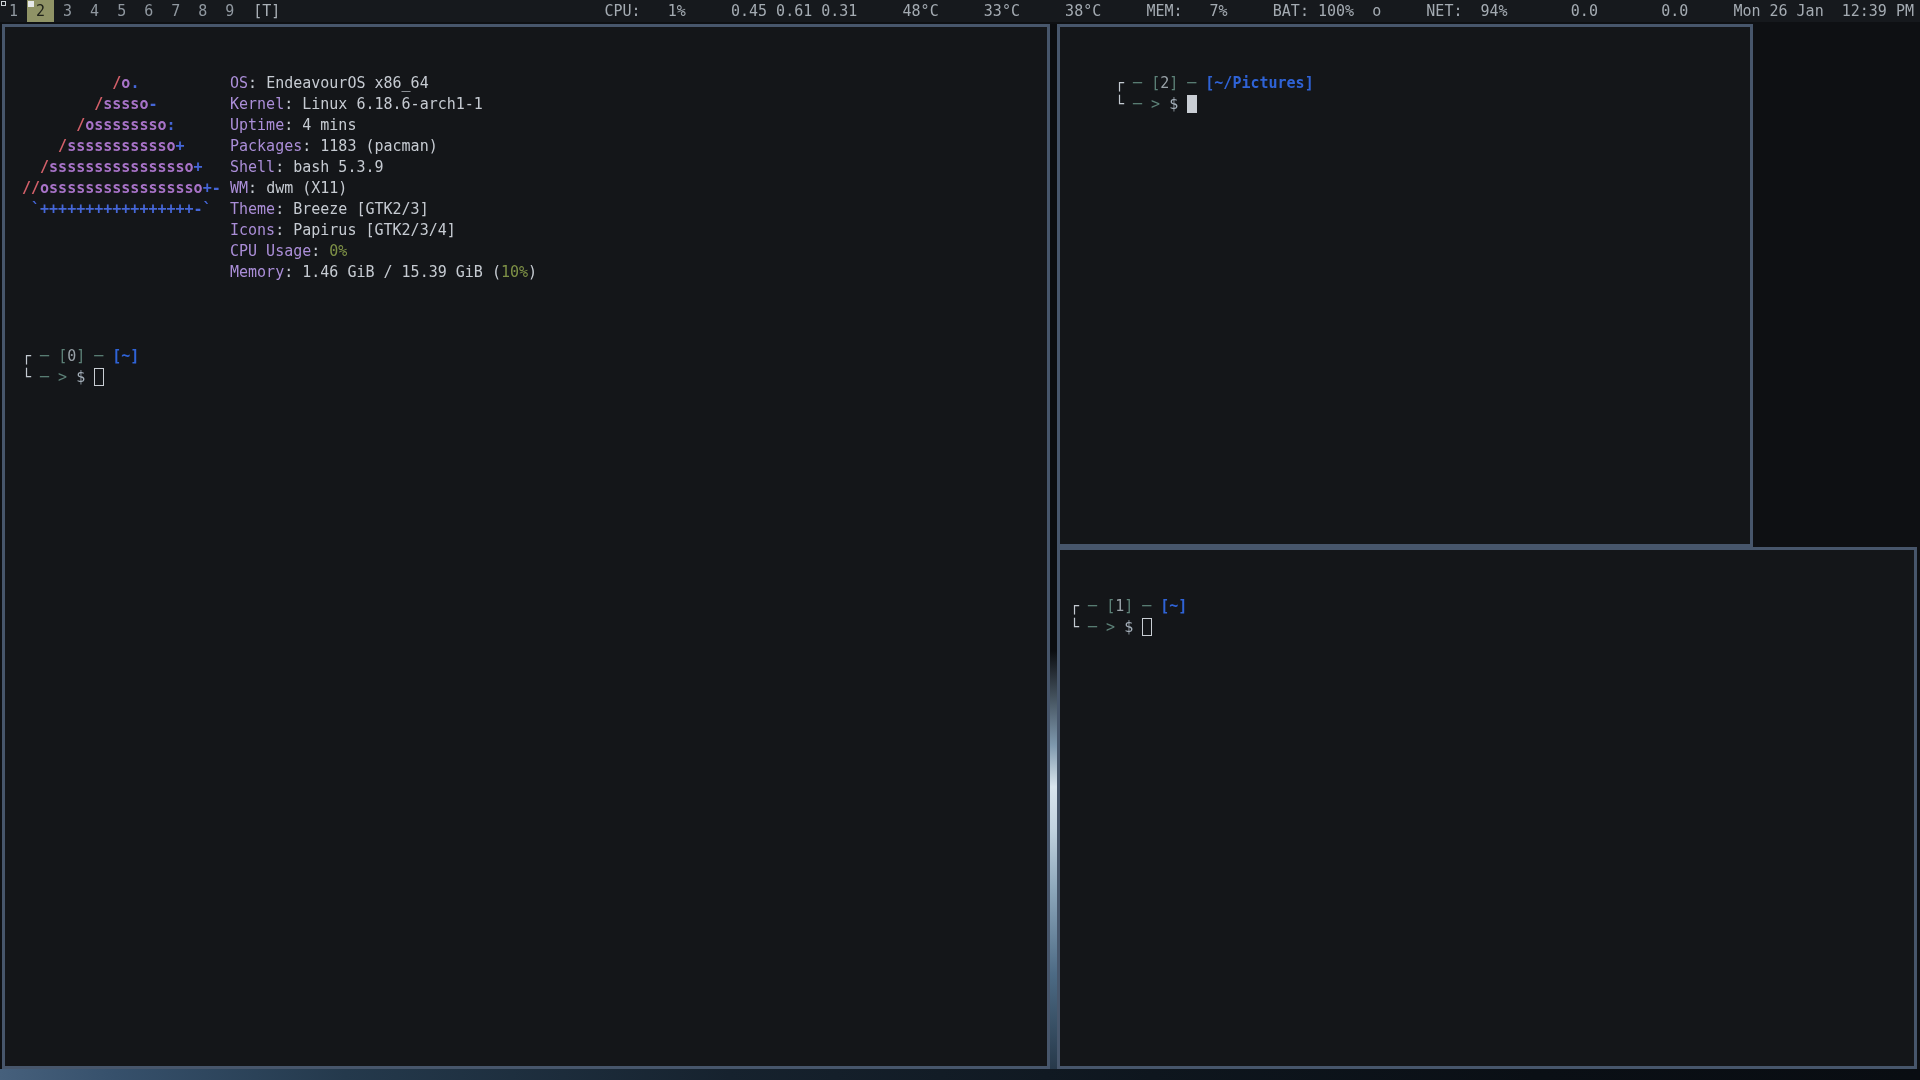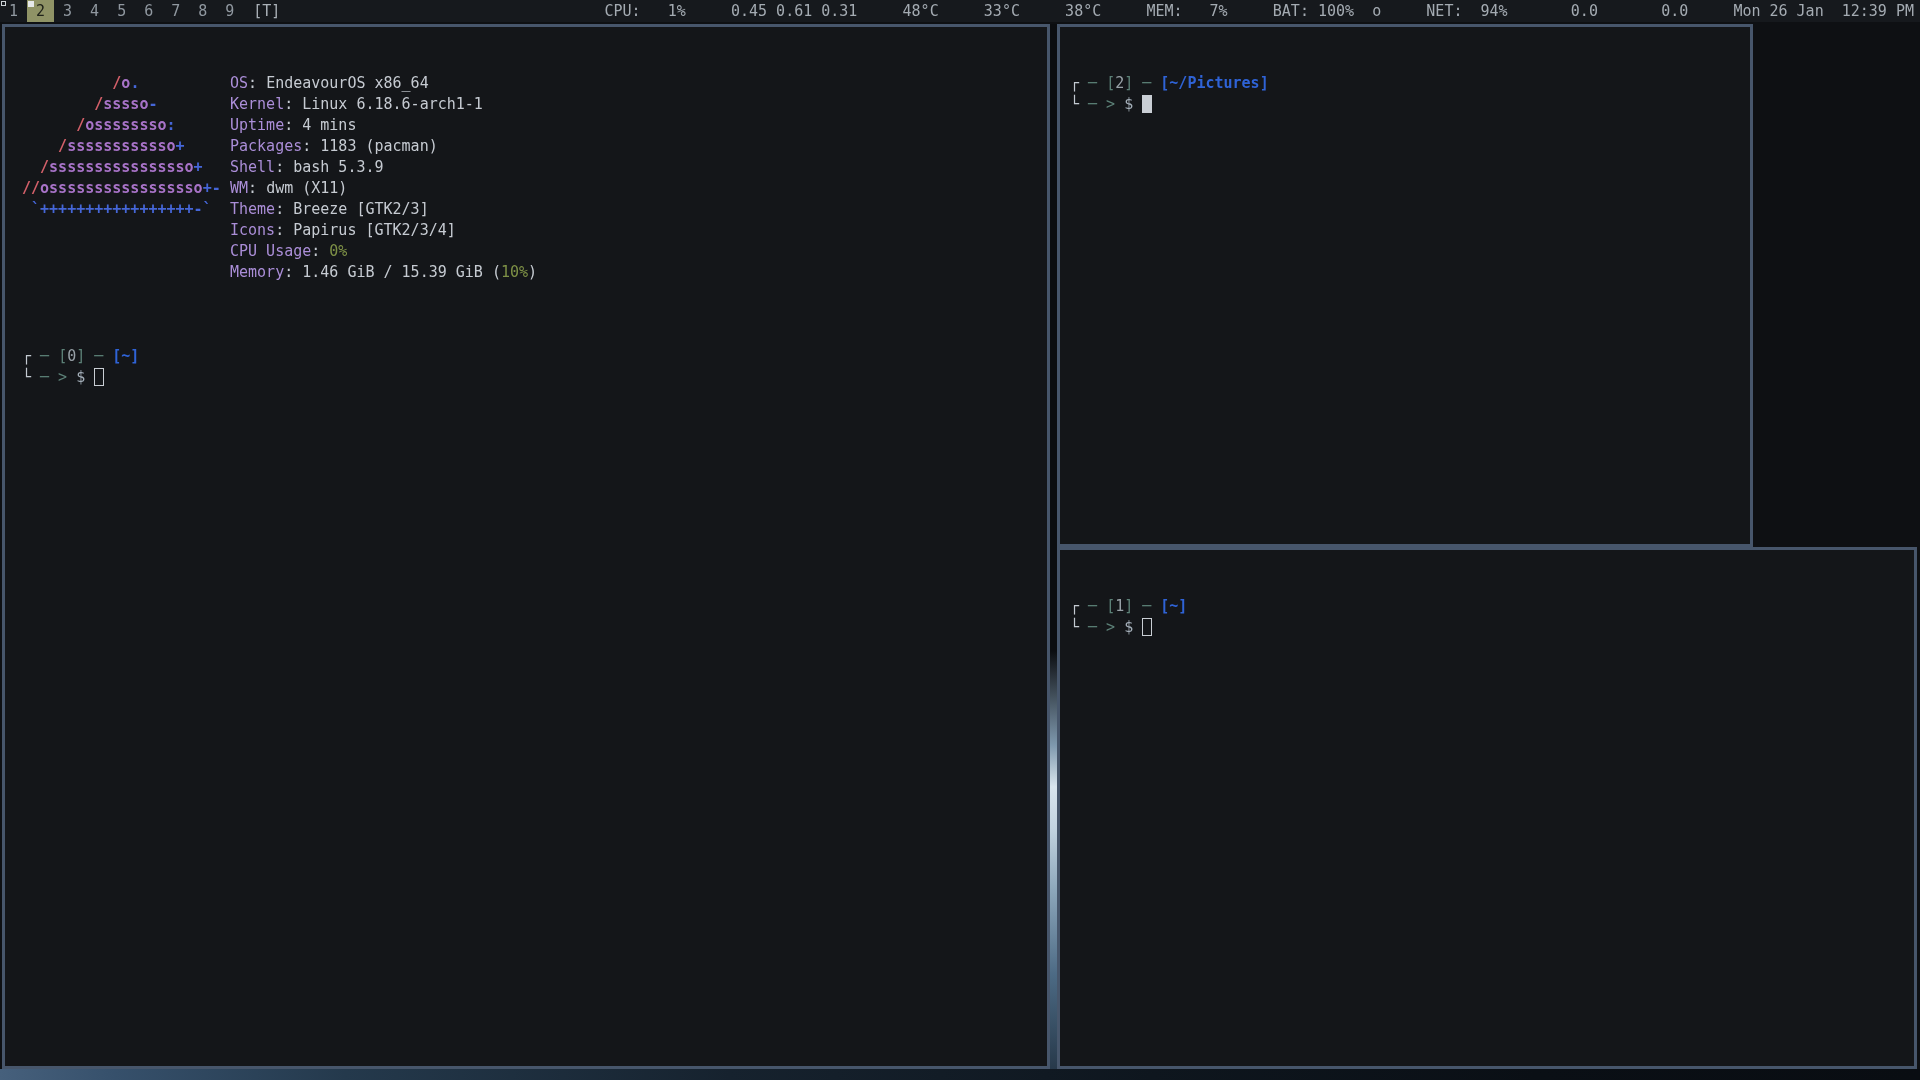--- a/index.html
+++ b/index.html
@@ -23,21 +23,21 @@
   .ind { position:absolute; top:1px; left:1px; display:block; }
   .ind.filled { width:6px; height:6px; background:#e6e9eb; }
   .ind.hollow { width:5px; height:5px; border:1px solid #cdd2d6; background:transparent; }
   .layout-sym { padding:0 10px; color:#aab1b8; }
   .bar-status { position:absolute; right:6px; top:0; height:22px; line-height:22px;
                 white-space:pre; color:#a4abb2; }
 
   
   .win { position:absolute; background:#141619; border:3px solid #47566b; overflow:hidden; }
   .win.left  { left:2px;    top:24px; width:1048px; height:1045px; }
-  .win.tr    { left:1057px; top:24px; width:696px;  height:523px; }
+  .win.tr    { left:1057px; top:24px; width:696px;  height:523px;padding-left:45px; }
   .win.br    { left:1057px; top:547px; width:860px; height:522px; }
 
   .term { font-size:15px; line-height:21px; color:#c6cbd2; white-space:pre; }
   .win.left .term { padding:4px 0 0 17px; }
   .win.tr .term, .win.br .term { padding:4px 0 0 10px; }
 
   
   .ff { display:flex; }
   .ff-logo { width:205px; }
   .ff-info { margin-left:3px; }

